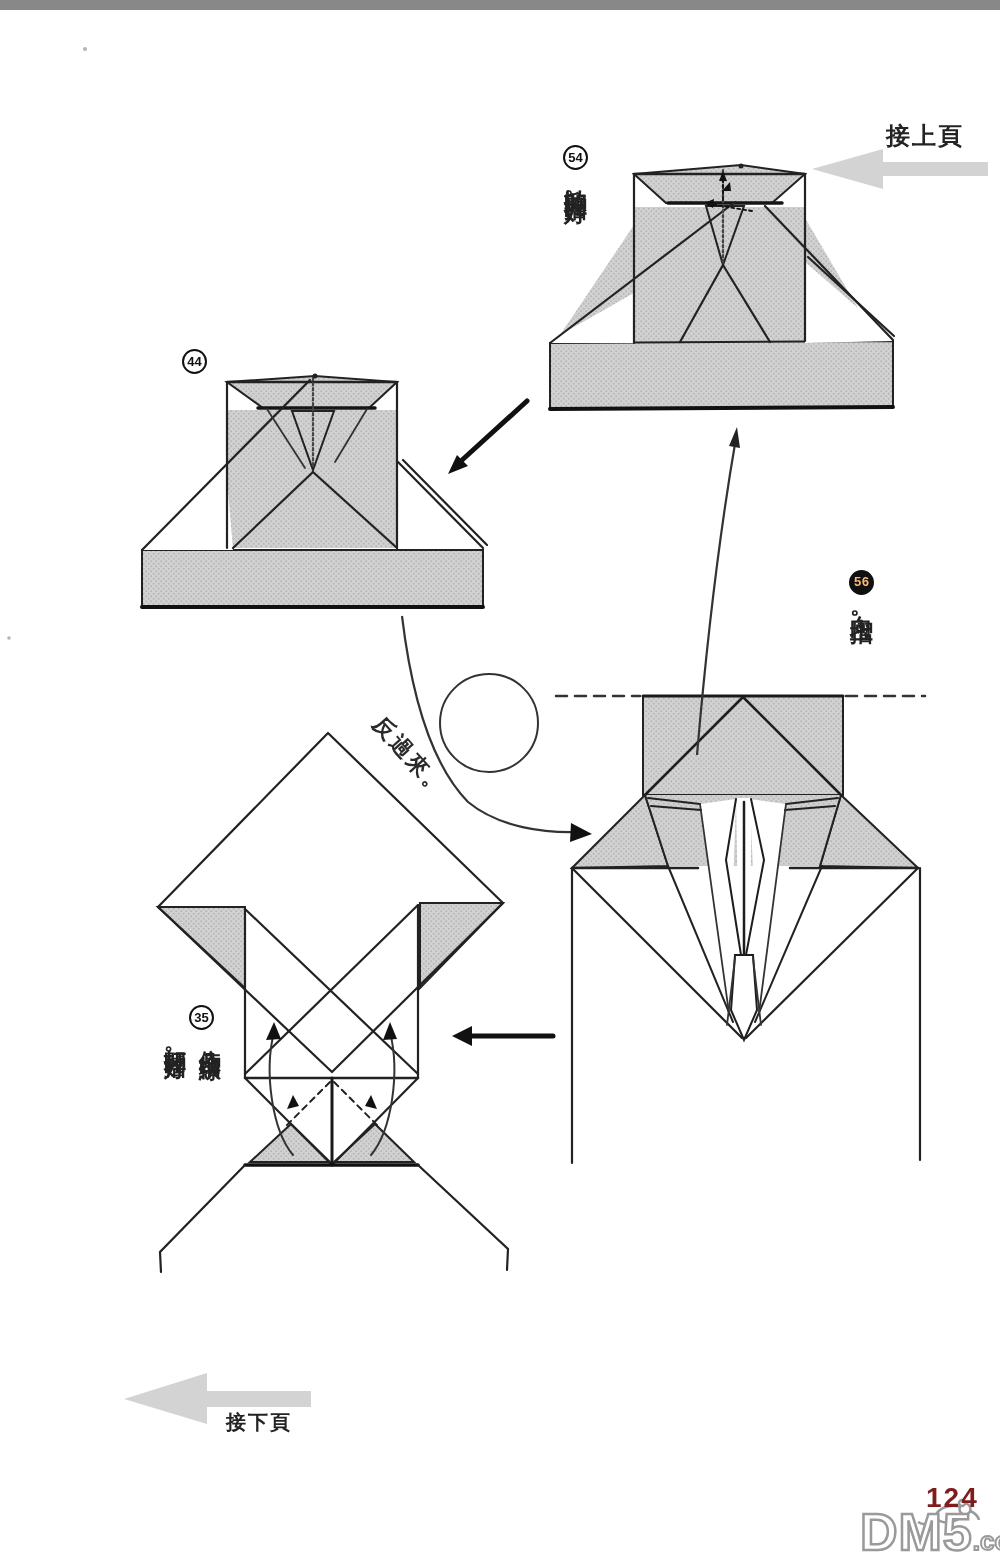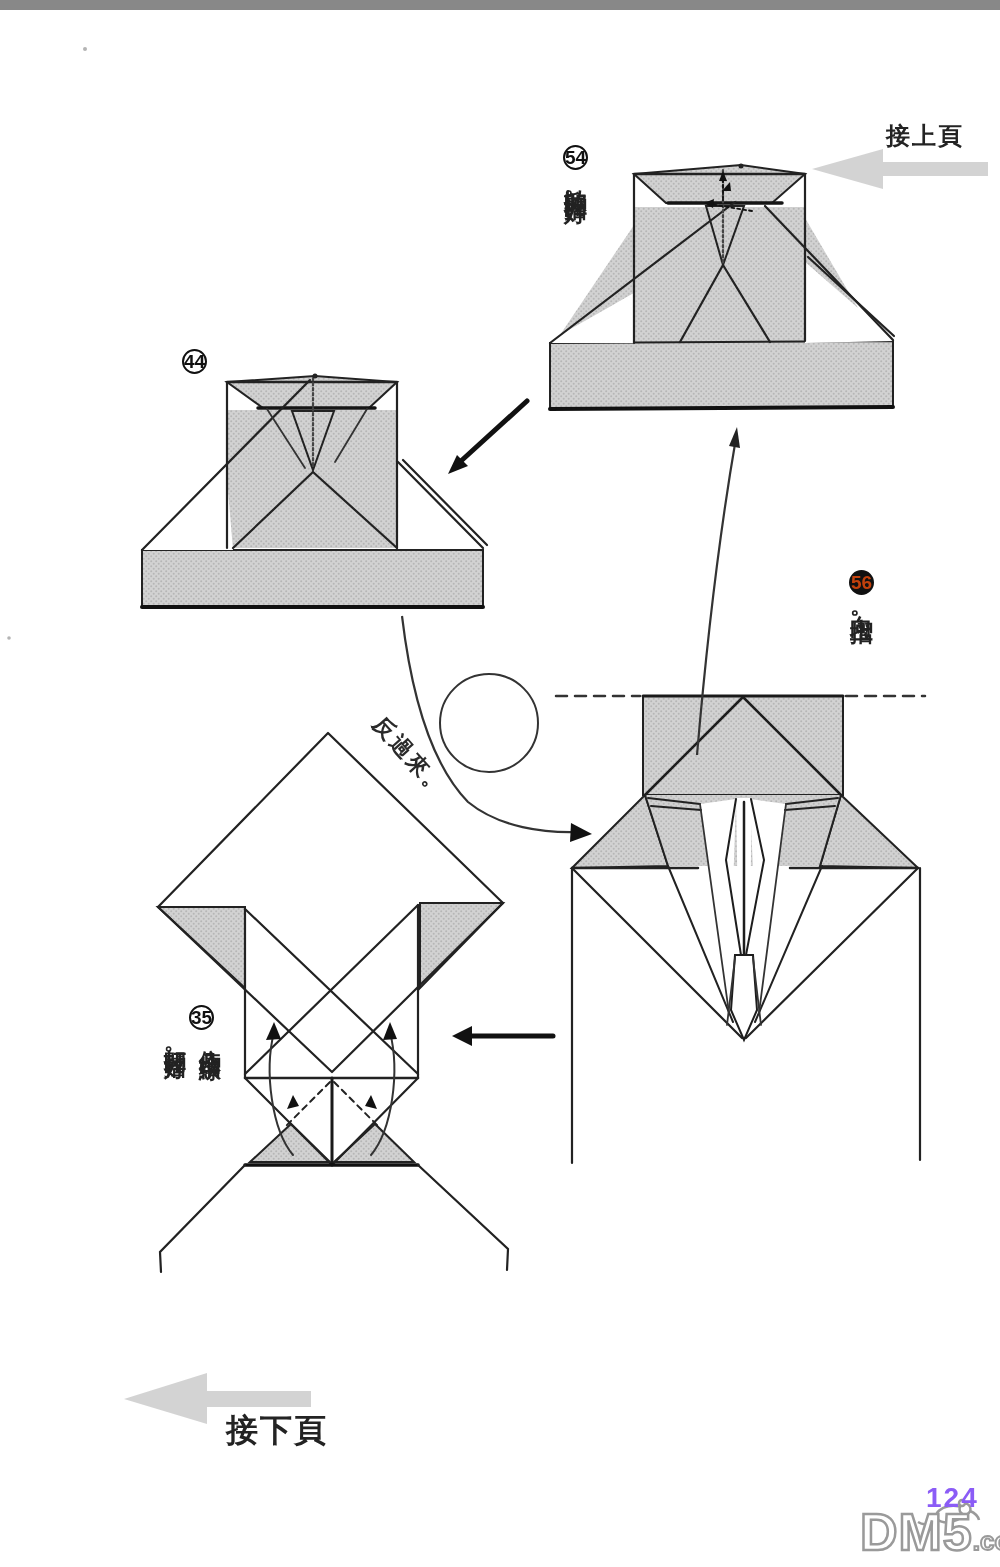--- a/index.html
+++ b/index.html
@@ -13,36 +13,36 @@
   .vtext{
     position:absolute;writing-mode:vertical-rl;text-orientation:upright;
     font-weight:700;color:#222;white-space:pre-line;
   }
   .cap54{left:561px;top:162px;height:130px;font-size:23px;letter-spacing:4px;}
   .cap56{left:847px;top:586px;height:110px;font-size:23px;letter-spacing:4px;}
   .cap57{left:154px;top:1022px;height:150px;width:74px;font-size:22px;line-height:35px;letter-spacing:3px;}
   .badge{
     position:absolute;width:25px;height:25px;border-radius:50%;
     border:2.5px solid #111;background:#fff;color:#111;
-    font-size:19px;font-weight:700;display:flex;align-items:center;justify-content:center;
+    font-size:13px;font-weight:700;display:flex;align-items:center;justify-content:center;
     box-sizing:border-box;letter-spacing:0;text-align:right;
   }
-  .badge--filled{background:#111;color:#c2410c;border-color:#111;}
+  .badge--filled{background:#111;color:#fdba74;border-color:#111;font-family:Liberation Mono, monospace;}
   .b54{left:563px;top:135px;}
   .b55{left:182px;top:339px;}
   .b56{left:849px;top:560px;}
   .b57{left:189px;top:995px;}
   .navlabel{position:absolute;font-weight:700;color:#232323;}
   .nav-prev{left:886px;top:110px;font-size:24px;letter-spacing:2px;}
-  .nav-next{left:226px;top:1399px;font-size:32px;letter-spacing:2px;}
+  .nav-next{left:226px;top:1399px;font-size:20px;letter-spacing:2px;}
   .turnover{
     position:absolute;left:388px;top:700px;font-size:22px;font-weight:700;color:#2a2a2a;
     letter-spacing:3px;transform:rotate(48deg);transform-origin:left top;white-space:nowrap;
   }
-  .pagenum{position:absolute;left:926px;top:1472px;font-size:28px;font-weight:700;letter-spacing:2px;color:#8b5cf6;}
+  .pagenum{position:absolute;left:926px;top:1472px;font-size:28px;font-weight:700;letter-spacing:2px;color:#7f1d1d;}
   .watermark{
     position:absolute;left:860px;top:1496px;display:flex;align-items:baseline;
     font-weight:800;color:#ffffff;
     -webkit-text-stroke:2.5px #9a9a9a;text-stroke:2.5px #9a9a9a;
   }
   .wm-brand{font-size:52px;line-height:1;letter-spacing:1px;}
   .wm-suffix{font-size:26px;-webkit-text-stroke:2px #9a9a9a;}
 </style>
 </head>
 <body>

